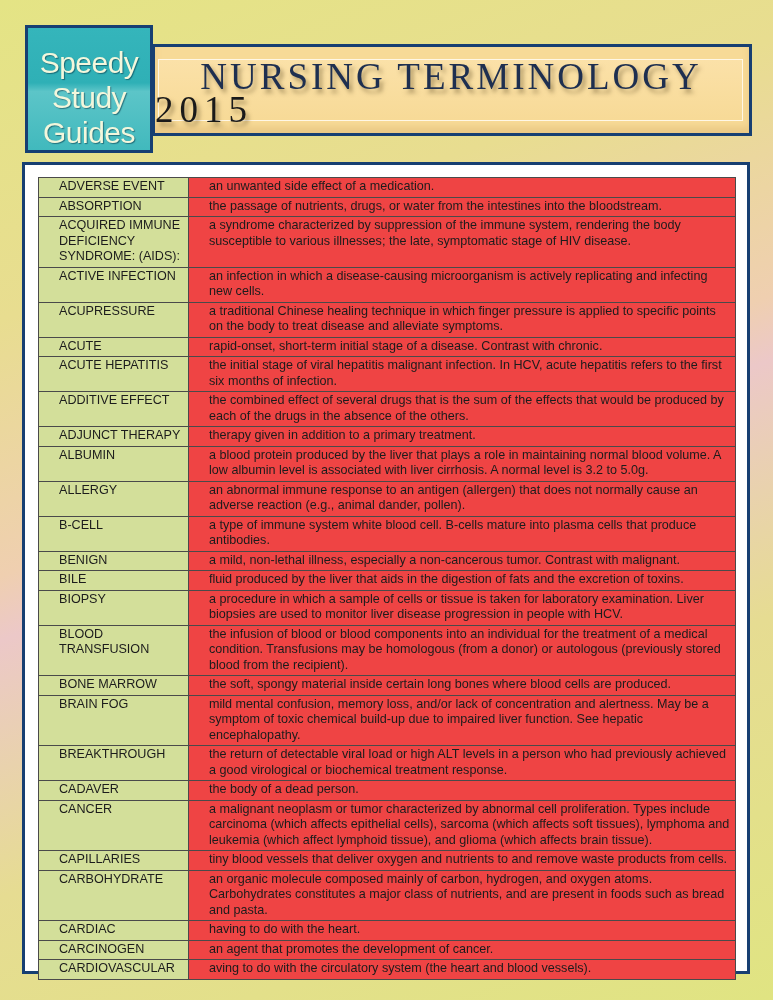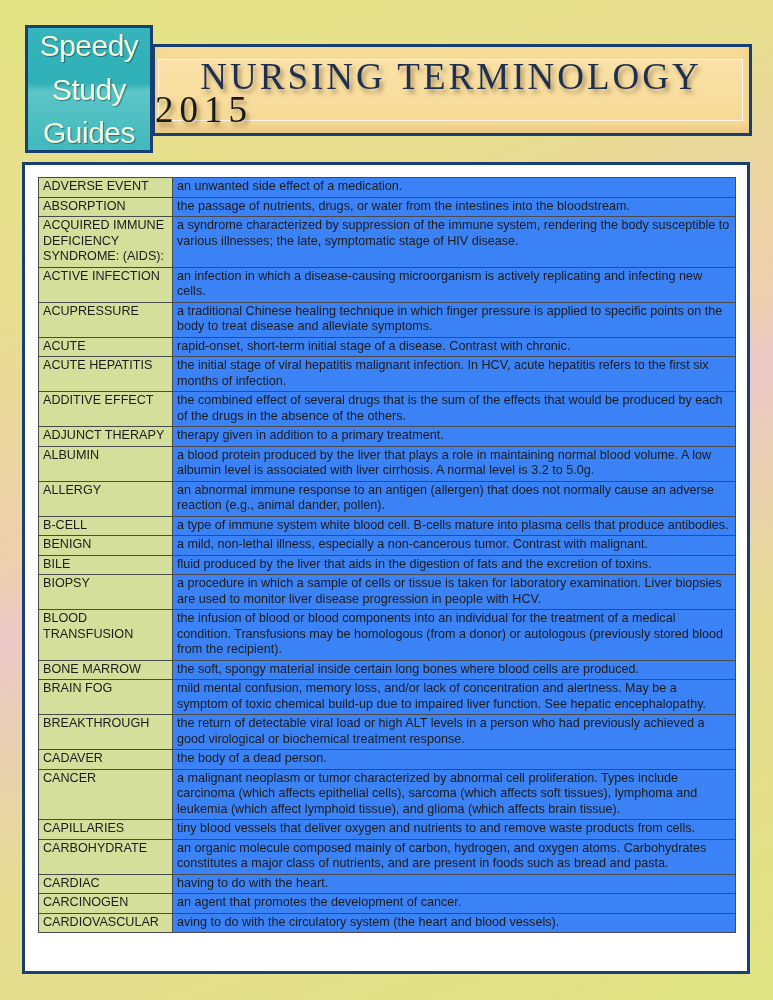--- a/index.html
+++ b/index.html
@@ -5,21 +5,21 @@
     html, body { margin: 0; padding: 0; }
     body {
       width: 773px; height: 1000px; position: relative; overflow: hidden;
       background: linear-gradient(160deg, #e4e485 0%, #e8dd90 25%, #efcfb0 45%, #ecc8c8 50%, #e6dc92 70%, #e0e482 100%);
       font-family: "Liberation Sans", sans-serif;
     }
     .logo {
       position: absolute; left: 25px; top: 25px; width: 122px; height: 122px;
       background: linear-gradient(180deg, #35b5bb 0%, #2fb0b6 45%, #5cc5c8 52%, #41b9bd 100%);
       border: 3px solid #173f72; box-sizing: content-box;
-      display: flex; flex-direction: column; align-items: center; justify-content: space-between;
+      display: flex; flex-direction: column; align-items: center; justify-content: flex-end;
       color: #f3f7dc; font-size: 30px; line-height: 35px; letter-spacing: -0.5px;
       text-shadow: 1px 1px 1px rgba(0,40,60,0.5);
     }
     .logo span { display: block; }
     .banner {
       position: absolute; left: 152px; top: 44px; width: 594px; height: 86px;
       border: 3px solid #173f72; background: #f7da97;
       box-shadow: inset 0 -6px 6px rgba(200,150,80,0.25);
     }
     .banner-inner {
@@ -38,23 +38,23 @@
       color: #1a1a1a; text-shadow: 3px 4px 4px rgba(110,90,50,0.55);
     }
     .panel {
       position: absolute; left: 22px; top: 162px; width: 722px; height: 806px;
       background: #ffffff; border: 3px solid #173f72;
     }
     table.terms {
       position: absolute; left: 13px; top: 12px; width: 698px;
       border-collapse: collapse; font-size: 12.6px; line-height: 15.5px; color: #1c1c1c;
     }
-    table.terms td { border: 1.5px solid #4a4a4a; padding: 1px 4px 2px 4px; vertical-align: top; }
+    table.terms td { border: 1.5px solid #4a4a4a; padding: 1px 4px 2px 20px; vertical-align: top; }
     table.terms td.term { width: 125px; background: #d3df9a; }
-    table.terms td.def { background: #3b82f6; }
+    table.terms td.def { background: #ef4444; }
   </style>
 </head>
 <body>
 
 <div class="logo">
   <span>Speedy</span>
   <span>Study</span>
   <span>Guides</span>
 </div>
 

